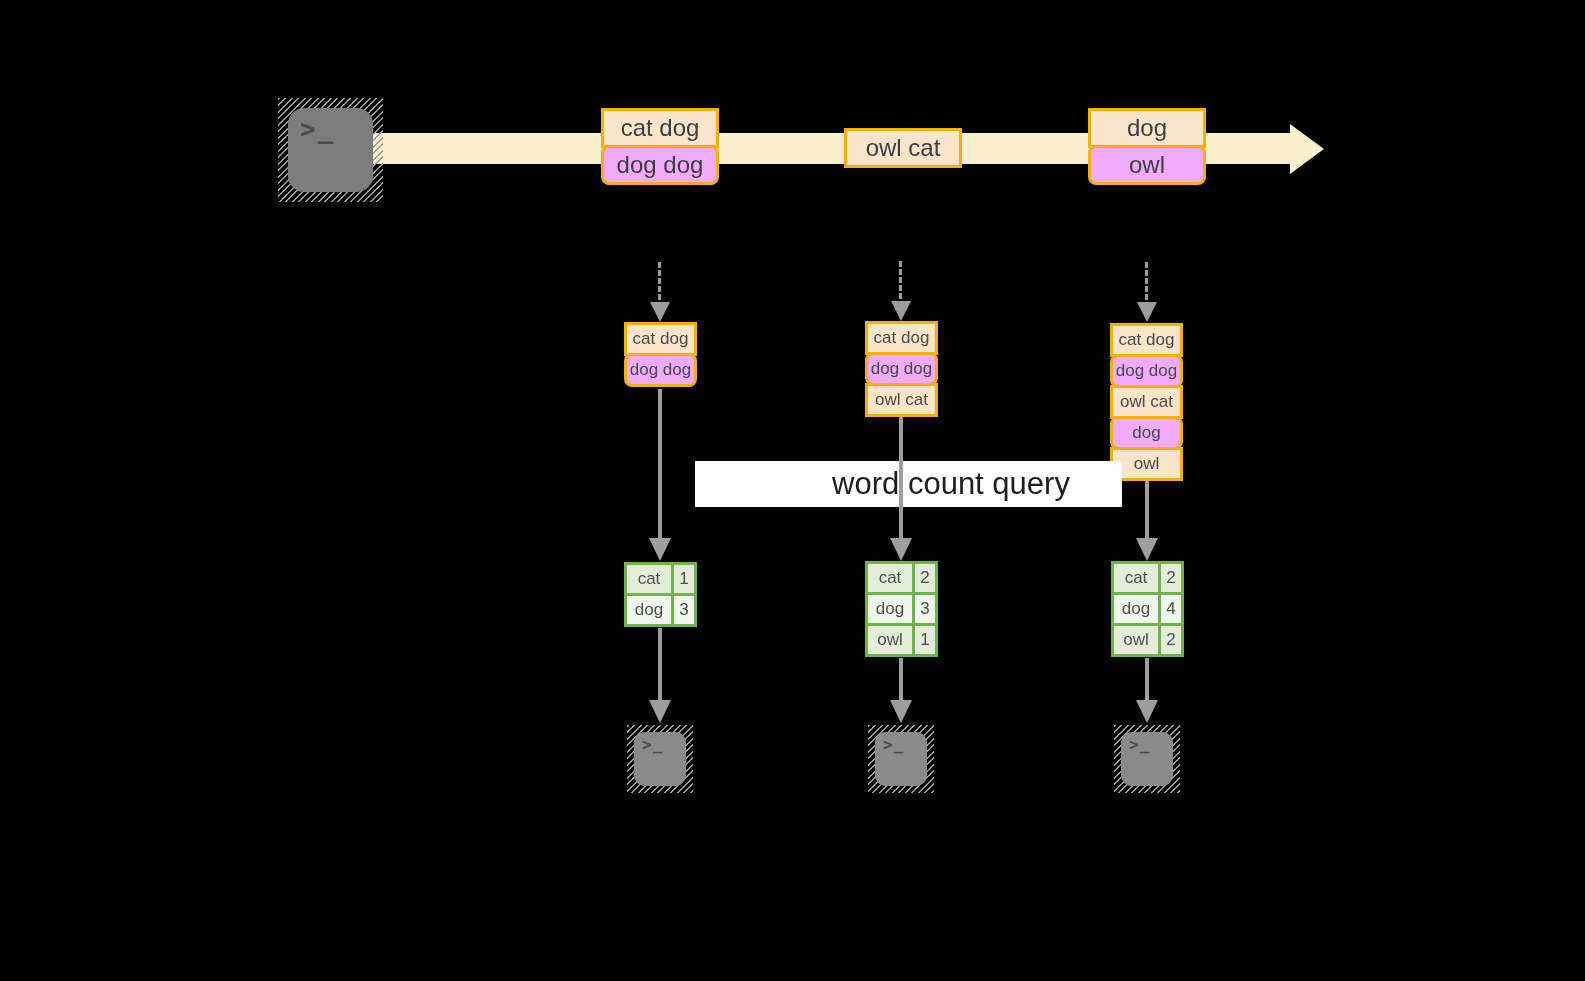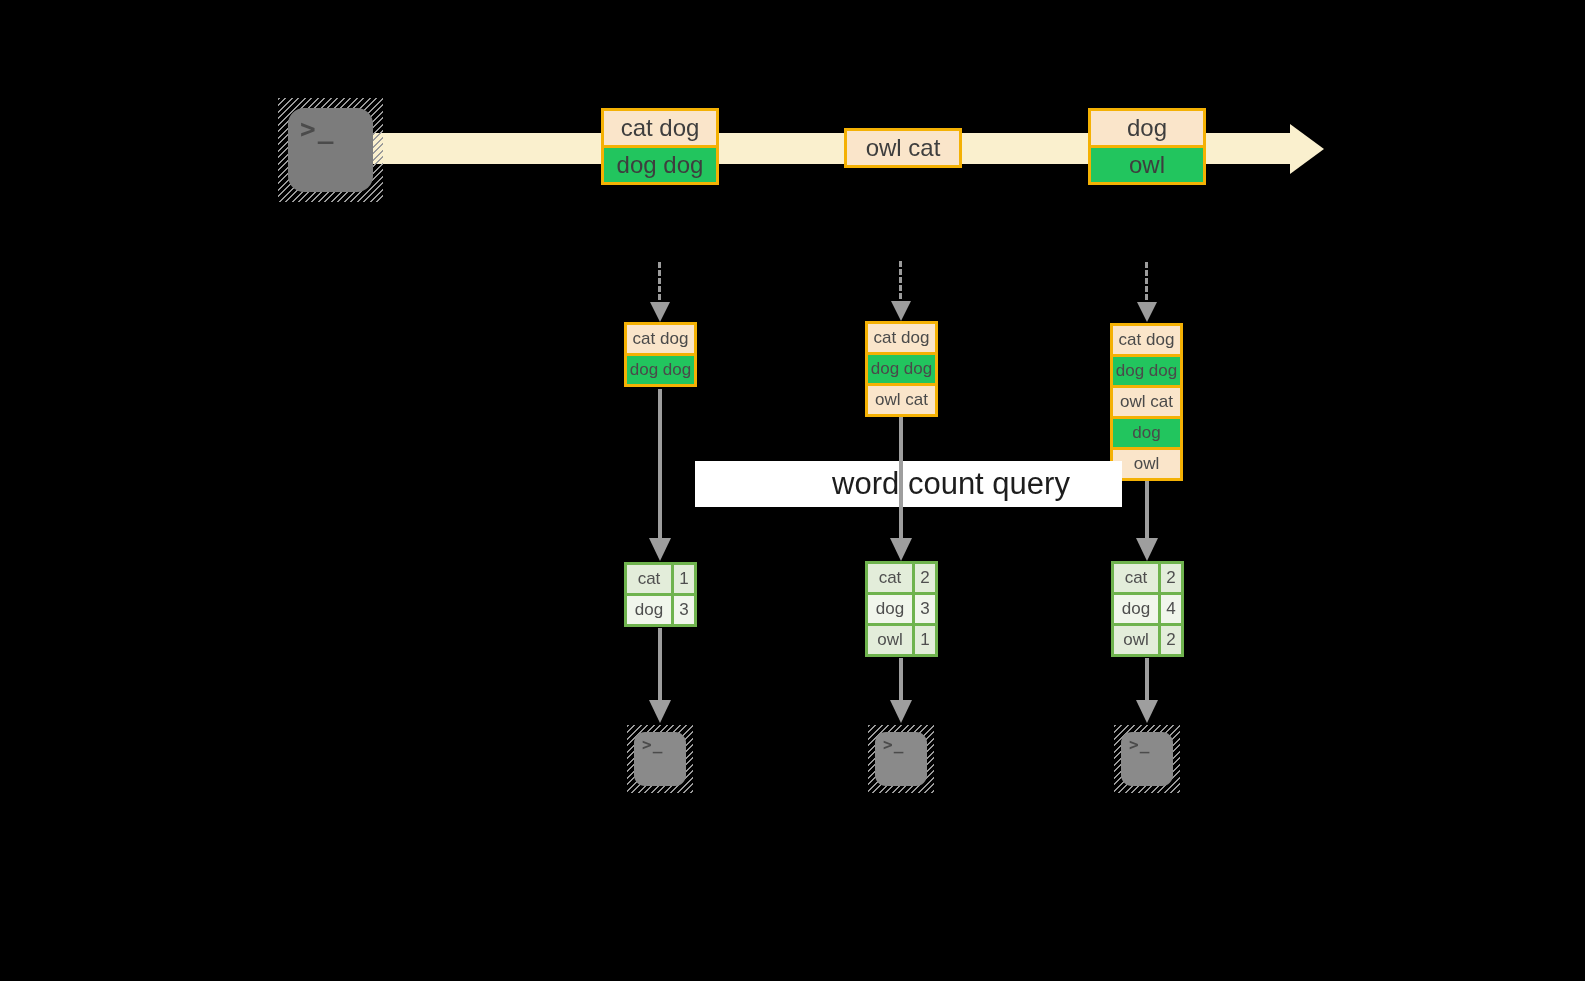--- a/index.html
+++ b/index.html
@@ -34,21 +34,21 @@
   .prompt.small { left:8px; top:3px; font-size:16px; letter-spacing:1px; }
 
   
   .rec {
     box-sizing:border-box; width:118px; height:40px;
     border:3px solid #F4B104; line-height:34px;
     text-align:center; font-size:24px; color:#3E3E3E;
   }
   .rec + .rec { margin-top:-3px; }
   .fill-a { background:#FAE5CA; }
-  .fill-b { background:#22c55e; }
+  .fill-b { background:#f0abfc;border-radius:8px; }
 
   
   .buf .rec {
     width:73px; height:34px; line-height:28px; font-size:17px; color:#4A4A4A;
   }
 
   
   .res {
     display:grid; grid-template-columns:44px 20px; gap:3px;
     background:#6FB34E; padding:3px; width:max-content;

